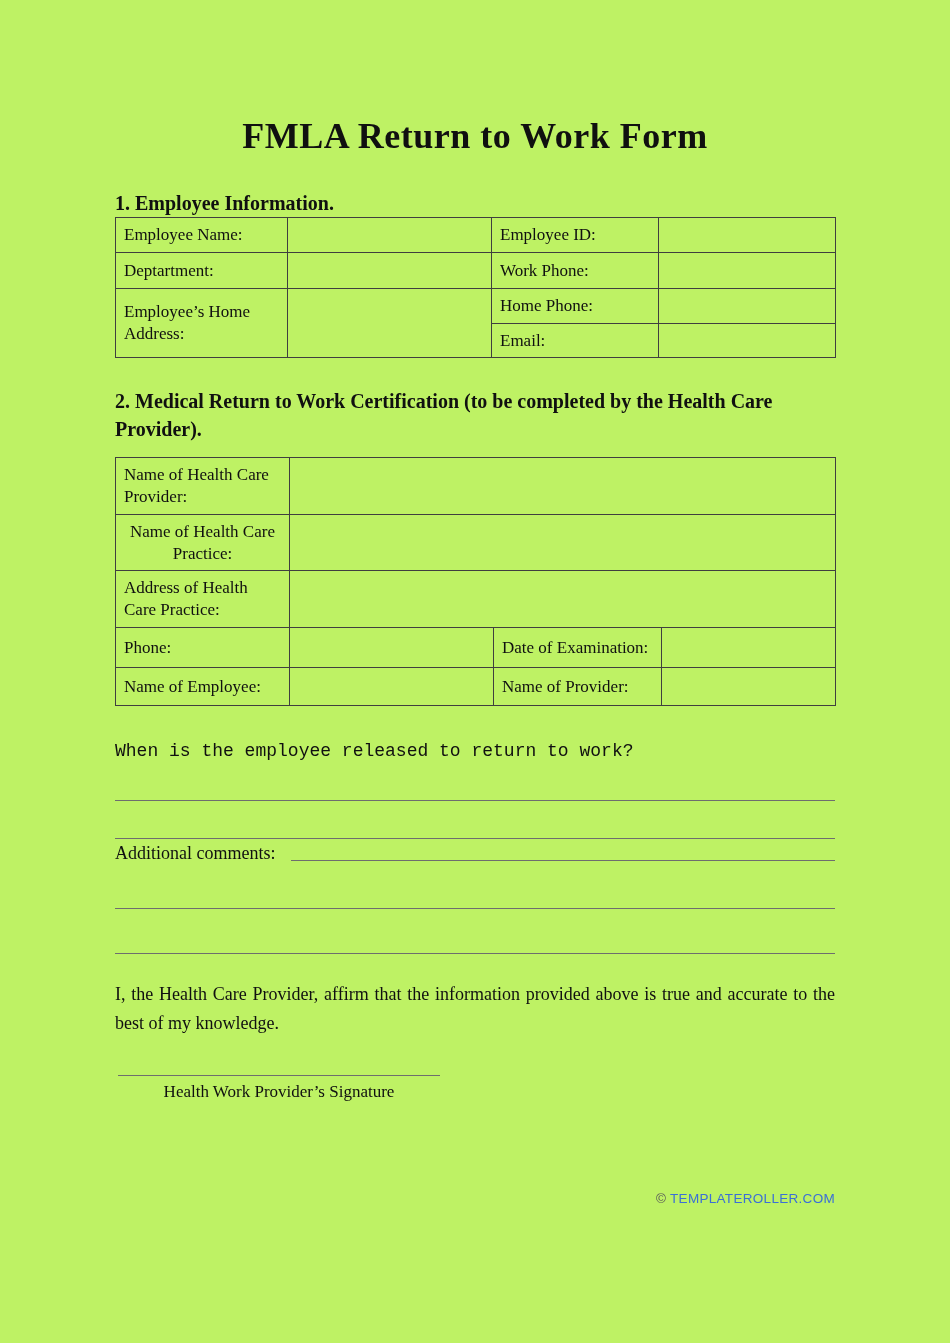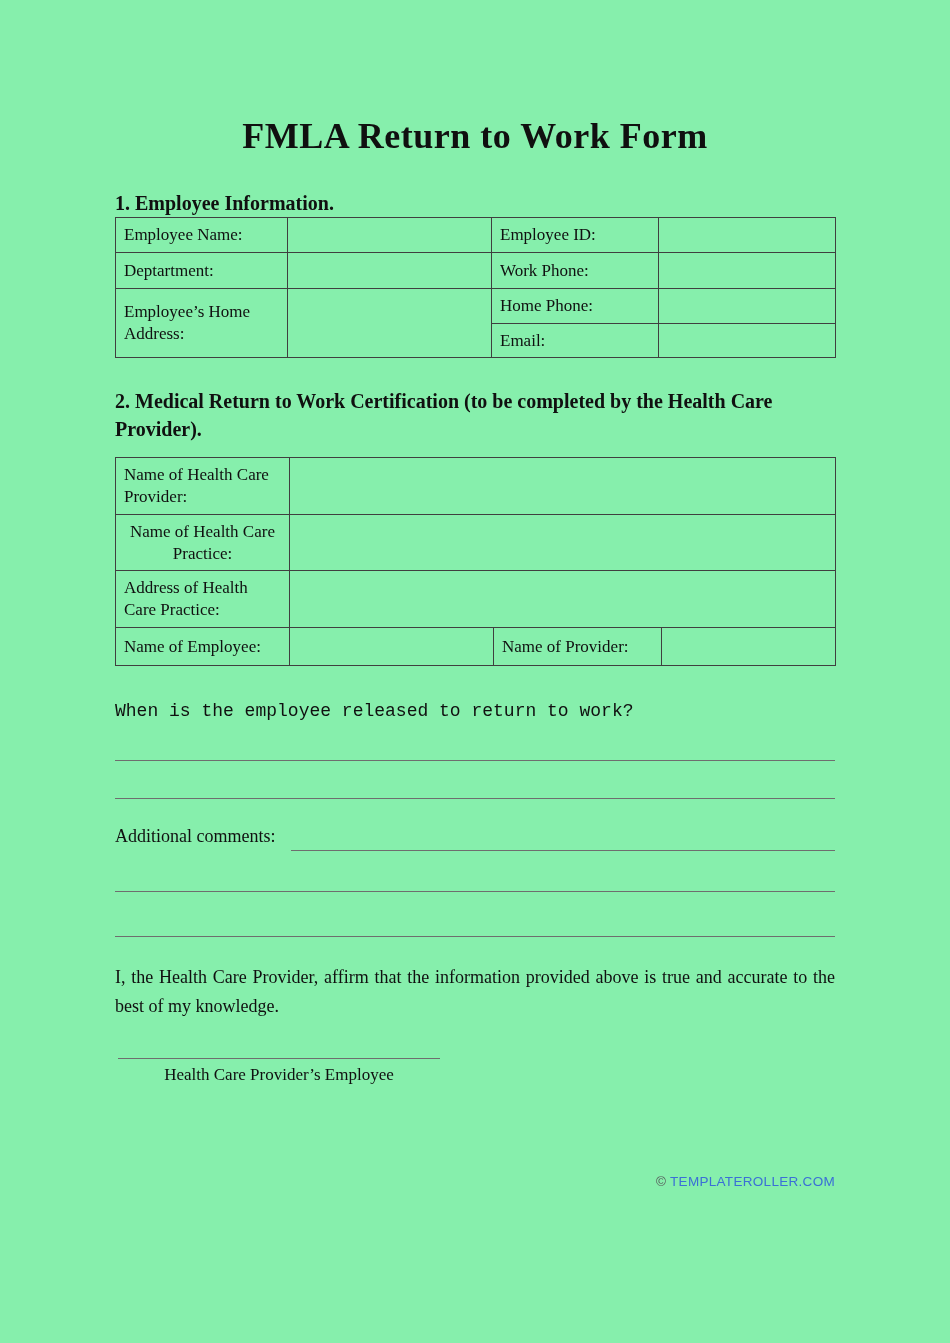--- a/index.html
+++ b/index.html
@@ -2,21 +2,21 @@
 <html><head>
 <meta charset="utf-8">
 <style>
   * { margin: 0; padding: 0; box-sizing: border-box; }
   html, body { background: #ffffff; }
   .page {
     position: relative;
     width: 950px;
     height: 1343px;
     margin: 0 auto;
-    background: #86efac;
+    background: #bef264;
     font-family: "Liberation Serif", serif;
     color: #101010;
     overflow: hidden;
   }
   .content {
     width: 720px;
     margin: 0 auto;
     padding-top: 112px;
   }
   .doc-title {
@@ -70,23 +70,22 @@
     width: 720px;
     border-bottom: 1.5px solid #6e6e6e;
     height: 0;
   }
   .line-1 { margin-top: 35px; }
   .line-2 { margin-top: 37px; }
   .line-3 { margin-top: 40px; }
   .line-4 { margin-top: 44px; }
 
   .comments-row {
-    margin-top: 23px;
     display: flex;
-    align-items: flex-end;
+    align-items: flex-start;
     gap: 16px;
   }
   .comments-row .inline-blank {
     flex: 1;
     border-bottom: 1.5px solid #6e6e6e;
     height: 22px;
   }
 
   .signature-row {
     margin-top: 37px;
@@ -174,20 +173,26 @@
         <td colspan="3"></td>
       </tr>
       <tr class="h56">
         <td>Name of Health Care Practice:</td>
         <td colspan="3"></td>
       </tr>
       <tr class="h57">
         <td>Address of Health Care Practice:</td>
         <td colspan="3"></td>
       </tr>
+      <tr class="h40">
+        <td>Phone:</td>
+        <td></td>
+        <td>Date of Examination:</td>
+        <td></td>
+      </tr>
       <tr class="h38">
         <td>Name of Employee:</td>
         <td></td>
         <td>Name of Provider:</td>
         <td></td>
       </tr>
     </tbody>
       </table>
 
     <div class="para q-release">When is the employee released to return to work?</div>
@@ -203,21 +208,21 @@
     </div>
 
     <div class="blank-line line-3"></div>
     <div class="blank-line line-4"></div>
 
     <div class="para justified affirmation">I, the Health Care Provider, affirm that the information provided above is true and accurate to the best of my knowledge.</div>
 
     <div class="signature-row">
       <div class="sig-block">
         <div class="sig-line"></div>
-        <div class="sig-label">Health Care Provider’s Employee</div>
+        <div class="sig-label">Health Work Provider’s Signature</div>
       </div>
     </div>
 
     <div class="footer">
       <span class="copyright">©</span>
       <span class="brand" style="color: rgb(59, 111, 214);">TEMPLATEROLLER.COM</span>
     </div>
 
   </div>
 </div>

